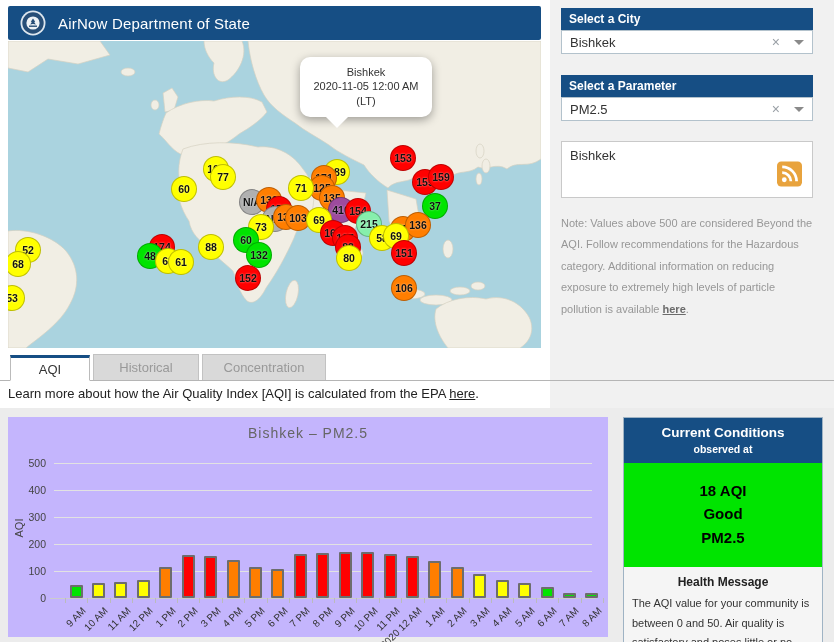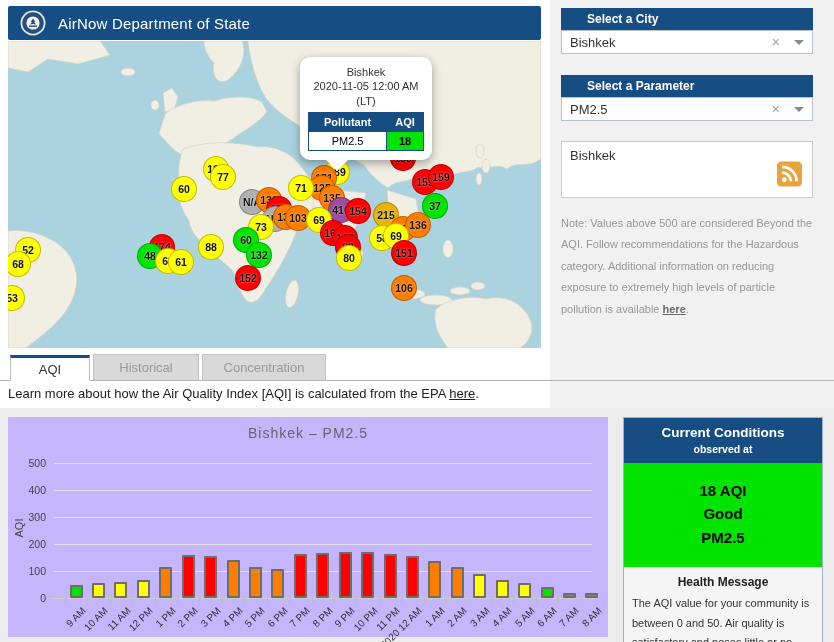--- a/index.html
+++ b/index.html
@@ -22,21 +22,21 @@
   .popup:after { content:""; position:absolute; left:26px; bottom:-11px; border:11px solid transparent; border-top-color:#fff; border-bottom:none; }
   .popup-line { font-size:11px; color:#333; line-height:1.3; }
   .popup table { width:100%; border-collapse:collapse; margin-top:4px; }
   .popup th { background:#164e84; color:#fff; font-size:11px; padding:3px 2px; border:1px solid #164e84; }
   .popup td { font-size:11px; padding:3px 2px; border:1px solid #164e84; }
   .aqi-cell { background:#00e400; font-weight:bold; }
 
   
   .right-col-bg { left:550px; top:0; width:284px; height:408px; background:#f1f1f1; }
   .panel-header { left:561px; width:252px; height:22px; background:#164e84; color:#fff; font-size:12px; font-weight:bold;
-                  display:flex; align-items:center; padding-left:26px; }
+                  display:flex; align-items:center; padding-left:8px; }
   .select-box { left:561px; width:252px; height:24px; background:#fff; border:1px solid #b3c2cc; display:flex; align-items:center; padding:0 8px; }
   .select-value { font-size:13px; color:#333; flex:1; }
   .clear-x { color:#9aa0a6; font-size:14px; margin-right:14px; cursor:pointer; }
   .caret { width:0; height:0; border:5px solid transparent; border-top-color:#8a8a8a; margin-top:5px; }
   .feed-box { left:561px; top:141px; width:252px; height:57px; background:#fff; border:1px solid #c9c9c9; padding:6px 8px; }
   .feed-text { font-size:13px; color:#333; }
   .rss { position:absolute; right:10px; bottom:6px; }
   .note { left:561px; top:213px; width:252px; font-size:11px; color:#979797; line-height:1.95; }
   .note a { color:#6b6b6b; font-weight:bold; text-decoration:underline; }
 
@@ -143,51 +143,39 @@
       <div class="marker" style="left: 382px; top: 104px; background: rgb(255, 0, 0);">153</div>
       <div class="marker" style="left: 316px; top: 118px; background: rgb(255, 255, 0);">189</div>
       <div class="marker" style="left: 303px; top: 124px; background: rgb(255, 126, 0);">171</div>
       <div class="marker" style="left: 301px; top: 134px; background: rgb(255, 126, 0);">125</div>
       <div class="marker" style="left: 280px; top: 134px; background: rgb(255, 255, 0);">71</div>
       <div class="marker" style="left: 404px; top: 128px; background: rgb(255, 0, 0);">155</div>
       <div class="marker" style="left: 420px; top: 123px; background: rgb(255, 0, 0);">159</div>
       <div class="marker" style="left: 311px; top: 144px; background: rgb(255, 126, 0);">135</div>
       <div class="marker" style="left: 320px; top: 156px; background: rgb(157, 75, 158);">410</div>
       <div class="marker" style="left: 337px; top: 157px; background: rgb(255, 0, 0);">154</div>
-      <div class="marker" style="left: 348px; top: 161px; background: #eab308; margin-left: 17px;">215</div>
+      <div class="marker" style="left: 348px; top: 170px; background: #86efac;">215</div>
       <div class="marker" style="left: 298px; top: 166px; background: rgb(255, 255, 0);">69</div>
       <div class="marker" style="left: 414px; top: 152px; background: rgb(0, 228, 0);">37</div>
       <div class="marker" style="left: 312px; top: 179px; background: rgb(255, 0, 0);">163</div>
       <div class="marker" style="left: 324px; top: 184px; background: rgb(255, 0, 0);">167</div>
       <div class="marker" style="left: 327px; top: 193px; background: rgb(255, 0, 0);">83</div>
       <div class="marker" style="left: 382px; top: 175px; background: rgb(255, 126, 0);">176</div>
       <div class="marker" style="left: 397px; top: 171px; background: rgb(255, 126, 0);">136</div>
       <div class="marker" style="left: 361px; top: 184px; background: rgb(255, 255, 0);">58</div>
       <div class="marker" style="left: 375px; top: 182px; background: rgb(255, 255, 0);">69</div>
       <div class="marker" style="left: 328px; top: 204px; background: rgb(255, 255, 0);">80</div>
       <div class="marker" style="left: 383px; top: 199px; background: rgb(255, 0, 0);">151</div>
       <div class="marker" style="left: 383px; top: 234px; background: rgb(255, 126, 0);">106</div>
     </div>
 
   <div class="popup">
     <div class="popup-line">Bishkek</div>
     <div class="popup-line">2020-11-05 12:00 AM</div>
     <div class="popup-line">(LT)</div>
-    <table>
-      <tbody>
-          <tr>
-        <th>Pollutant</th>
-        <th>AQI</th>
-      </tr>
-      <tr>
-        <td>PM2.5</td>
-        <td class="aqi-cell">18</td>
-      </tr>
-    </tbody>
-      </table>
   </div>
 </div>
 
 <div class="abs right-col-bg"></div>
 
 <div class="abs panel-header" style="top:8px;">
   <span>Select a City</span>
 </div>
 <div class="abs select-box" style="top:30px;">
   <span class="select-value">Bishkek</span>

